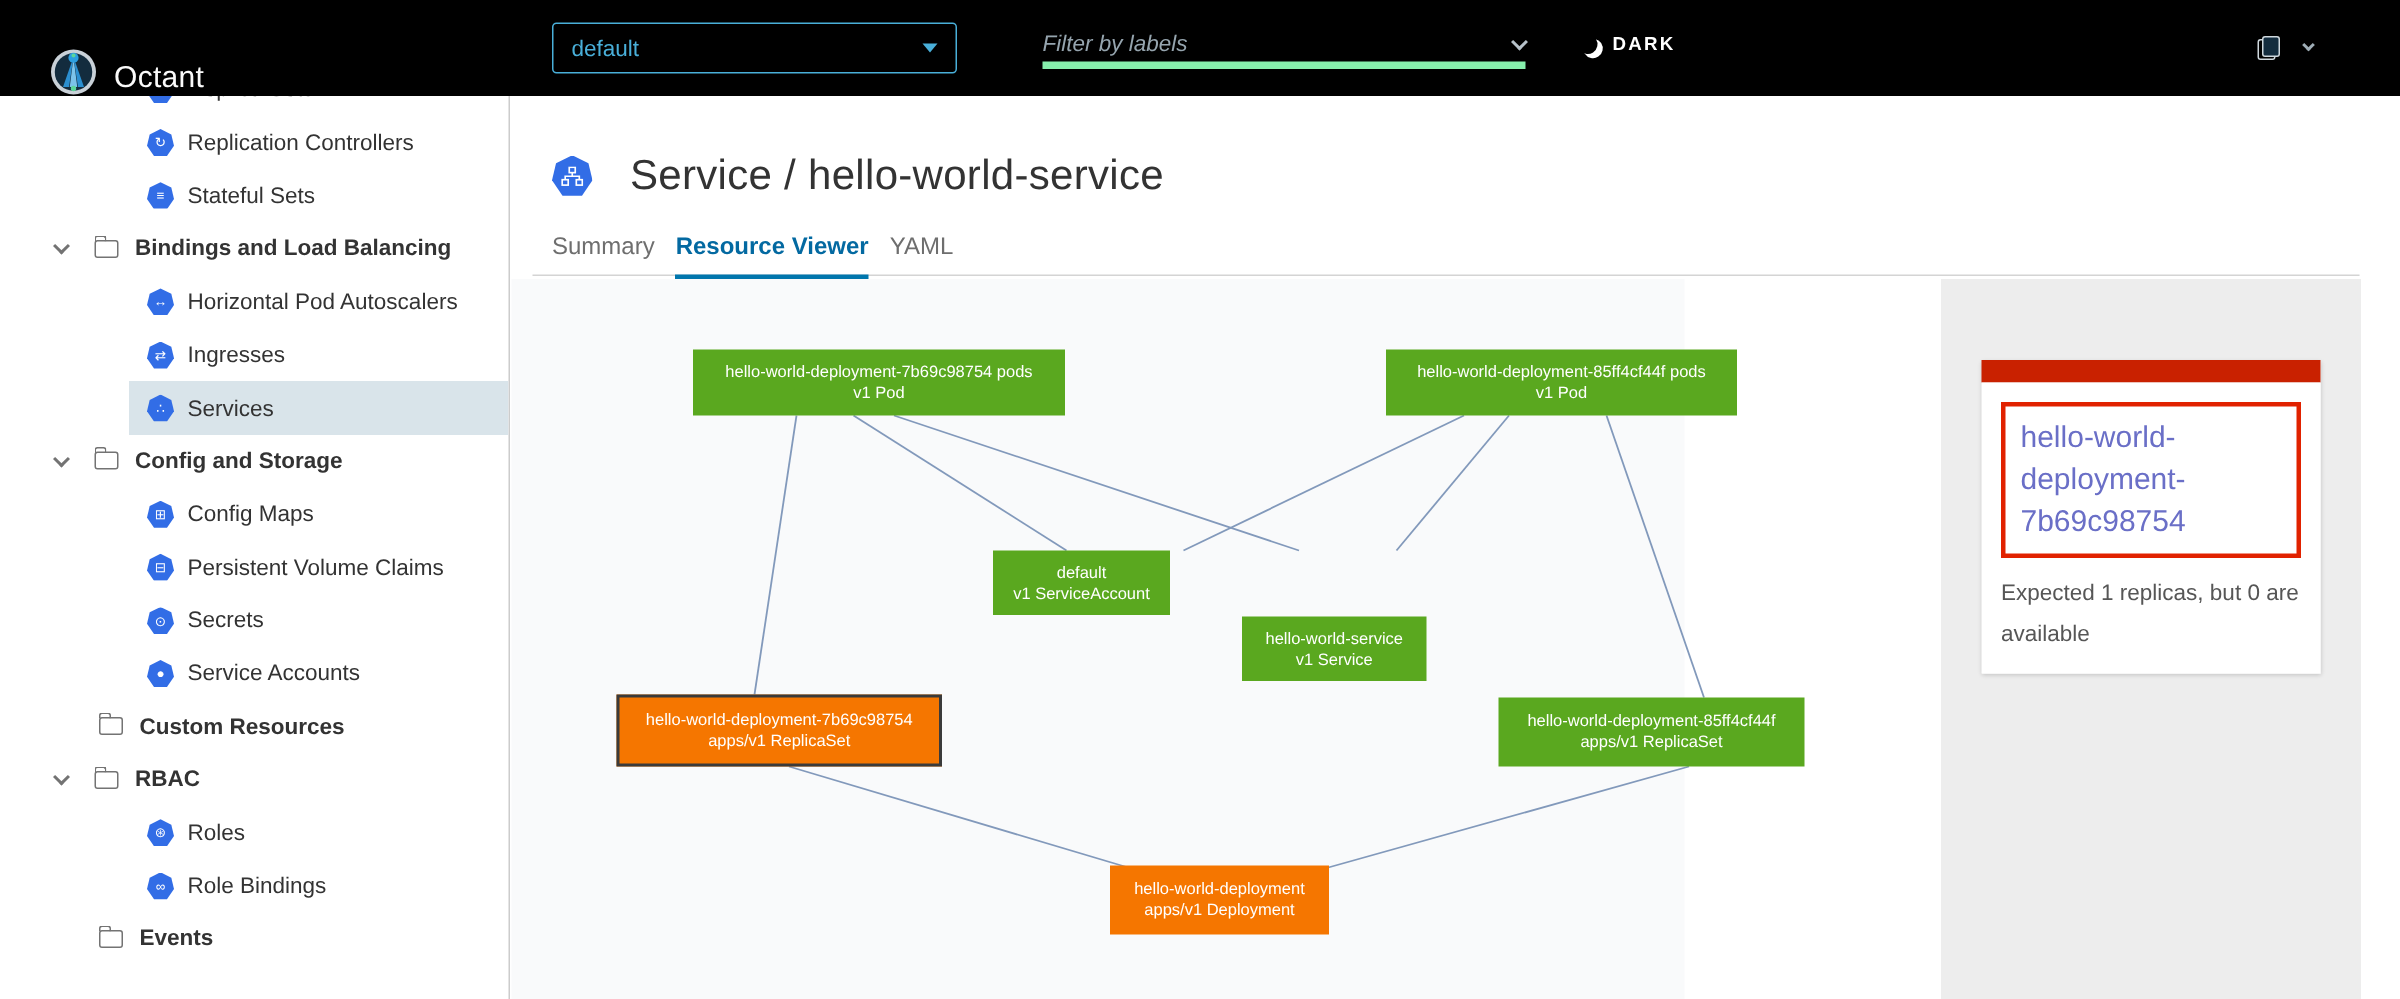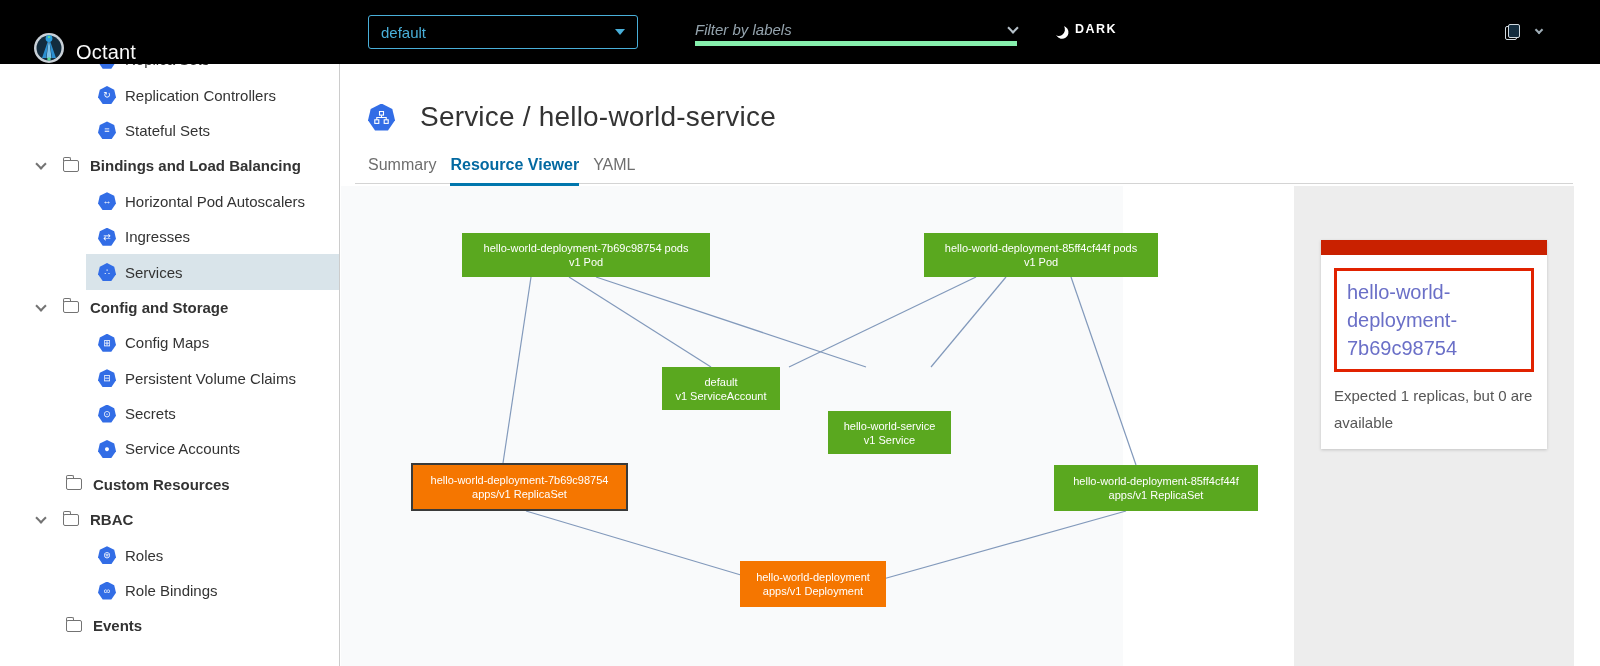--- a/index.html
+++ b/index.html
@@ -249,25 +249,25 @@
       <div>v1 ServiceAccount</div>
     </div>
     <div class="gnode ok" style="left: 487px; top: 181px; width: 123px; height: 43px; margin-top: 44px;">
       <div>hello-world-service</div>
       <div>v1 Service</div>
     </div>
     <div class="gnode warning sel" style="left: 70px; top: 277px; width: 217px; height: 48px;">
       <div>hello-world-deployment-7b69c98754</div>
       <div>apps/v1 ReplicaSet</div>
     </div>
-    <div class="gnode ok" style="left: 713px; top: 279px; width: 204px; height: 46px; text-align: center;">
+    <div class="gnode ok" style="left: 658px; top: 279px; width: 204px; height: 46px; text-align: center;">
       <div>hello-world-deployment-85ff4cf44f</div>
       <div>apps/v1 ReplicaSet</div>
     </div>
-    <div class="gnode warning" style="left: 399px; top: 375px; width: 146px; height: 46px;">
+    <div class="gnode warning" style="left: 399px; top: 391px; width: 146px; height: 46px;">
       <div>hello-world-deployment</div>
       <div>apps/v1 Deployment</div>
     </div>
   </div>
 
 <div class="detail-panel">
   <div class="detail-card">
     <div class="card-strip"></div>
     <div class="card-body">
       <div class="card-link-box">

